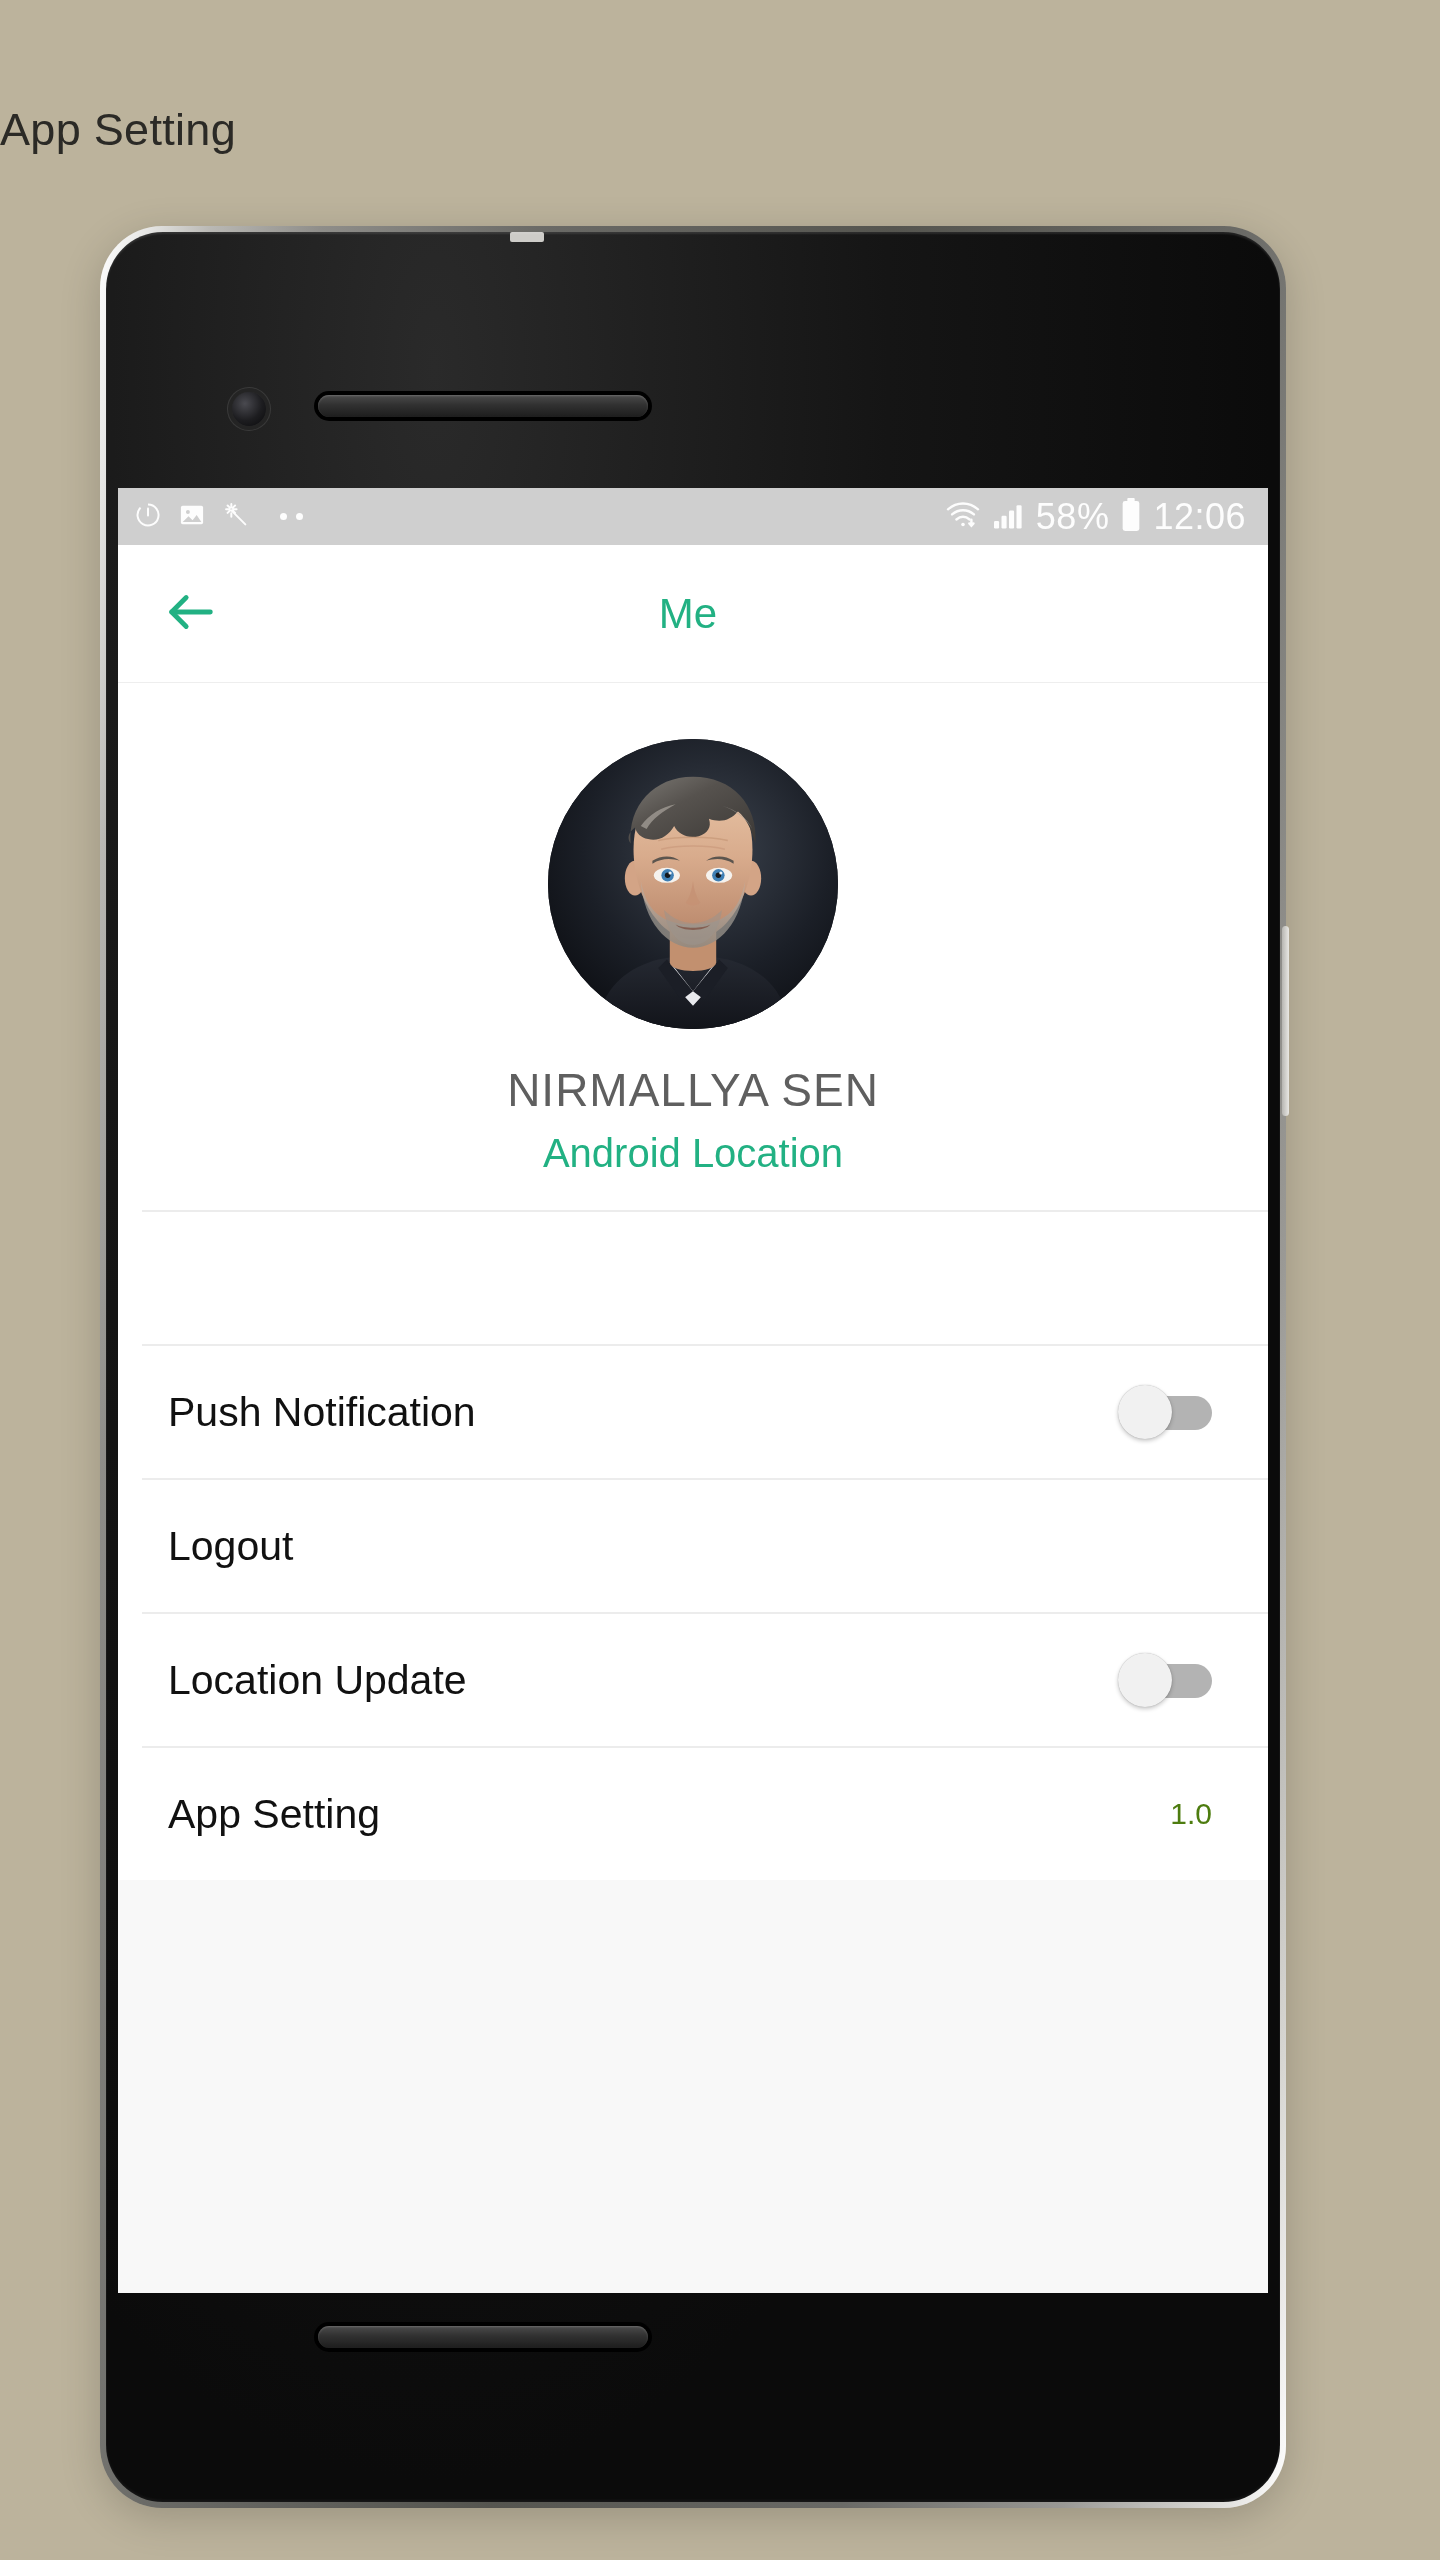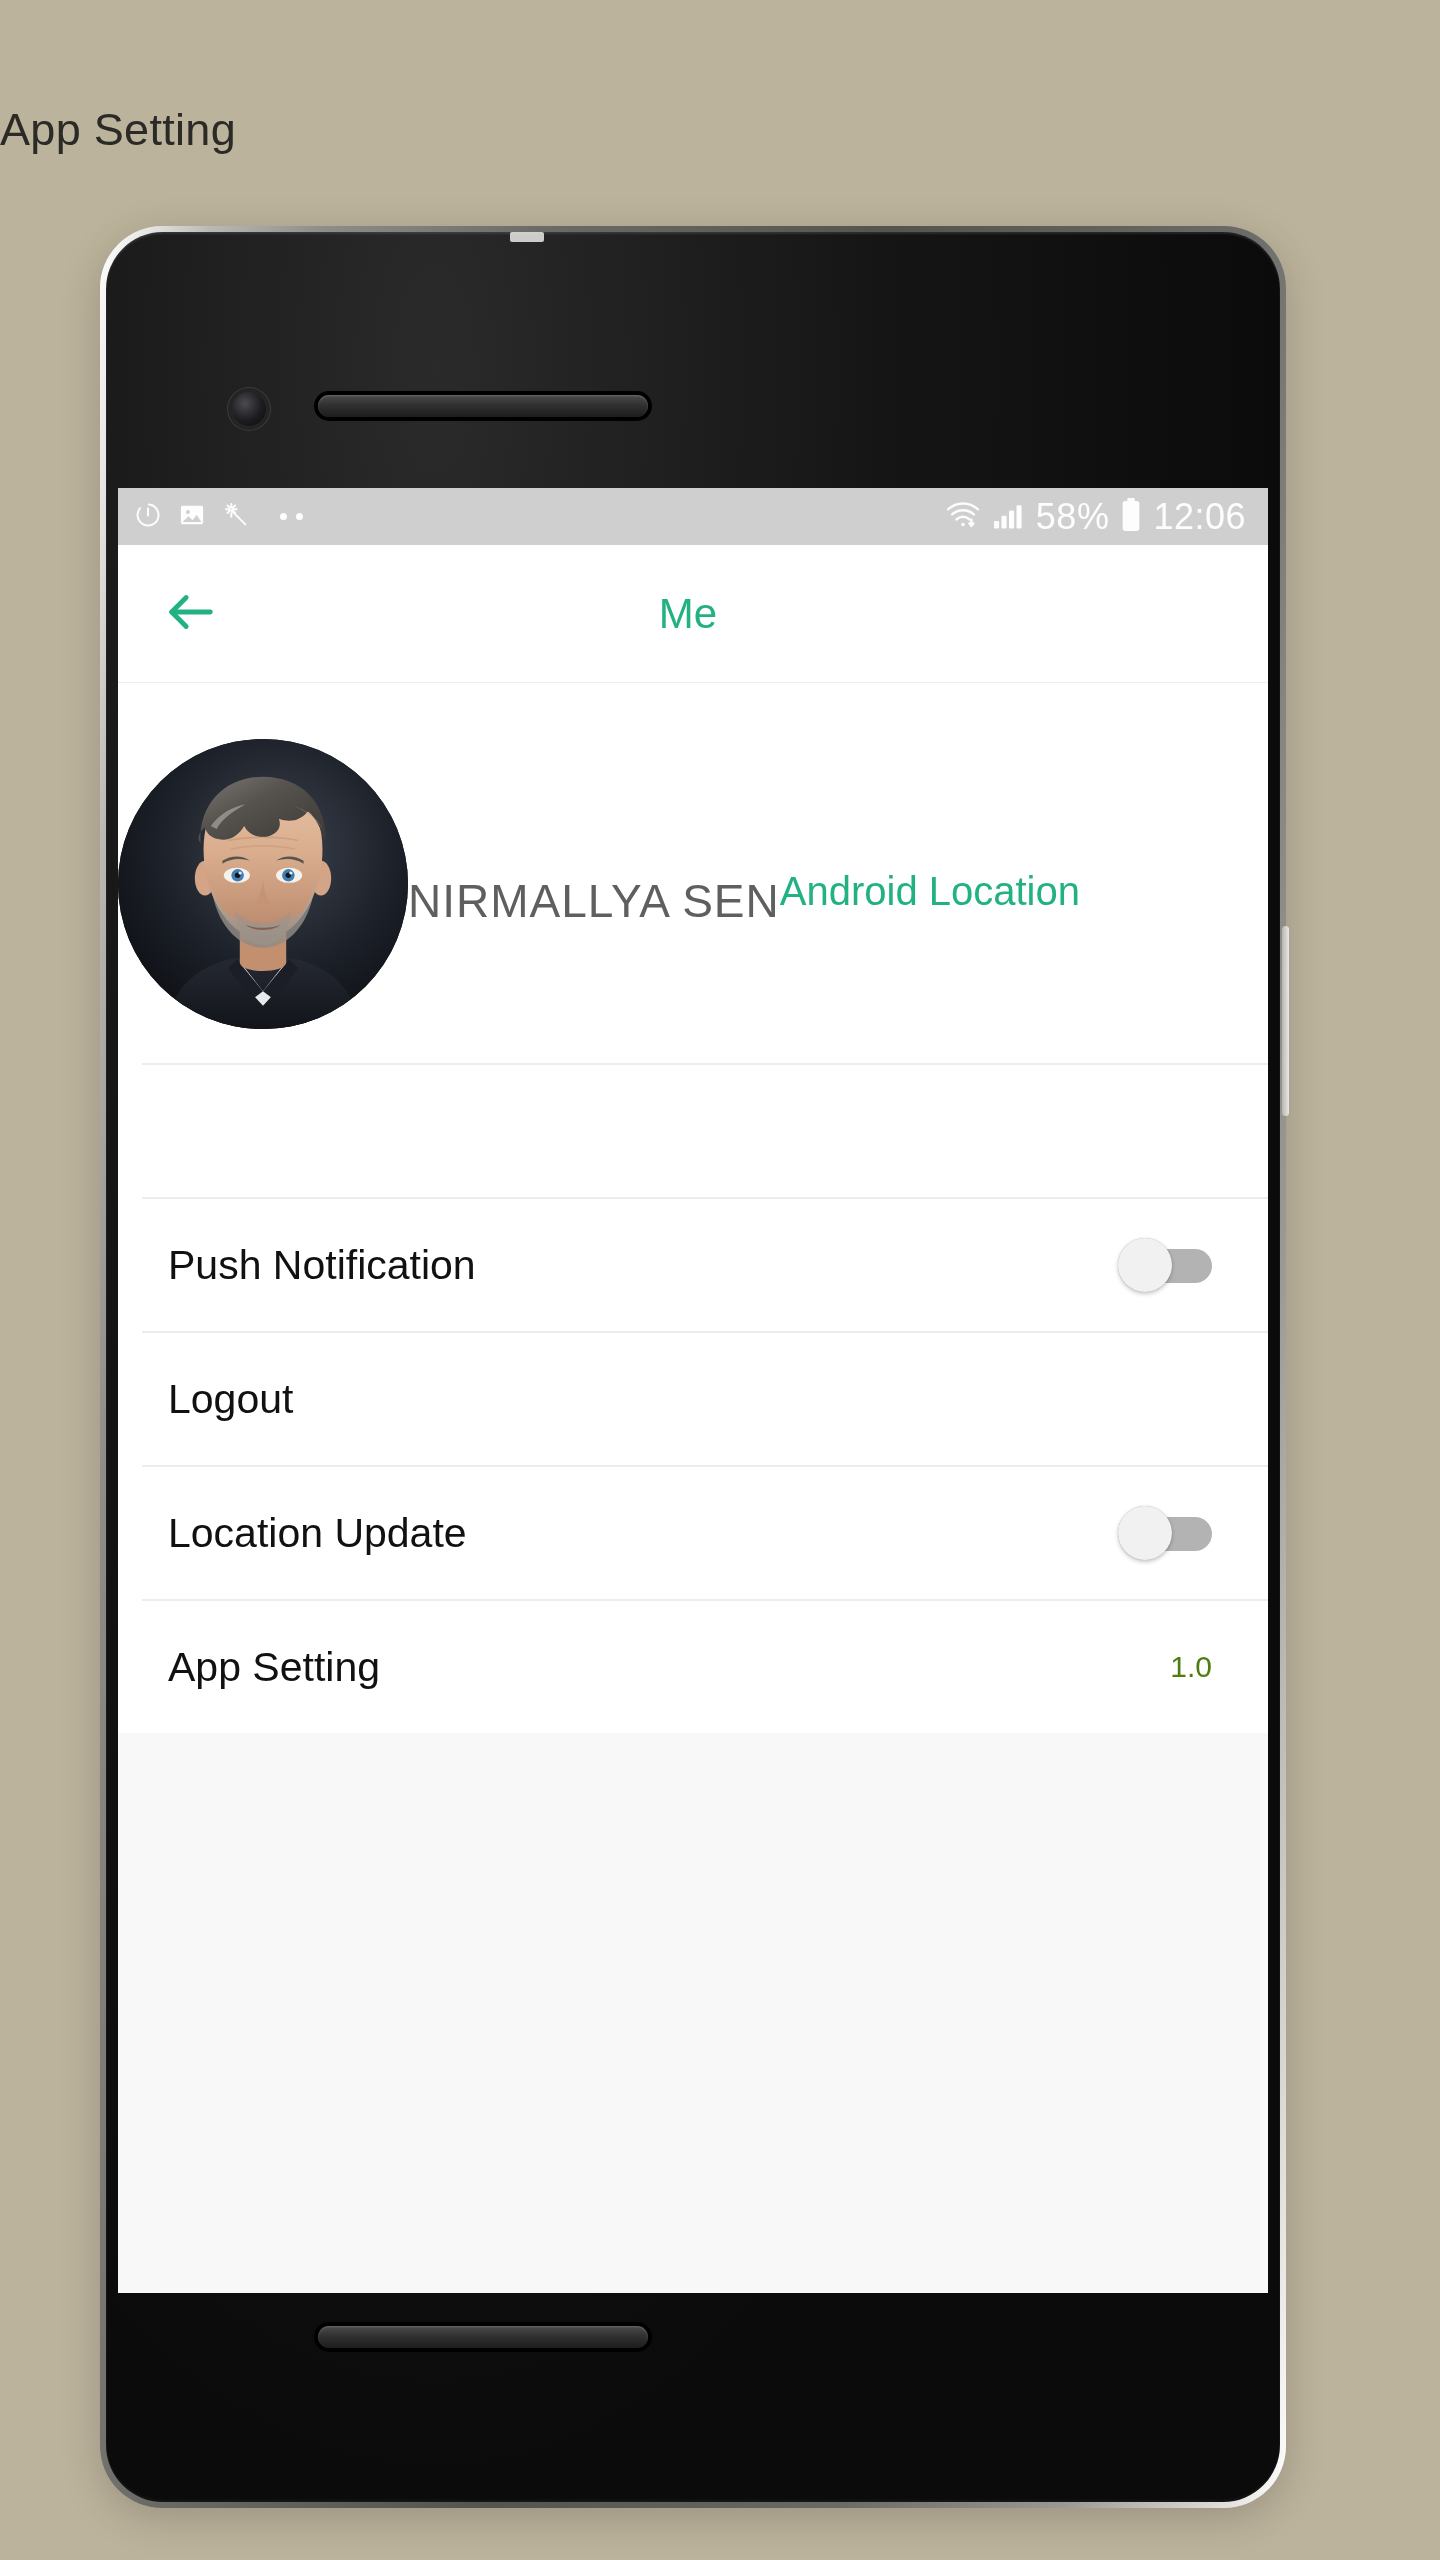--- a/index.html
+++ b/index.html
@@ -212,21 +212,21 @@
     font-weight: 400;
     padding-right: 10px;
   }
 
   
   .profile-header {
     background: #ffffff;
     padding-top: 56px;
     padding-bottom: 34px;
     display: flex;
-    flex-direction: row;
+    flex-direction: column;
     align-items: center;
   }
 
   .avatar {
     width: 290px;
     height: 290px;
     border-radius: 50%;
     overflow: hidden;
     position: relative;
     background: #10131a;

